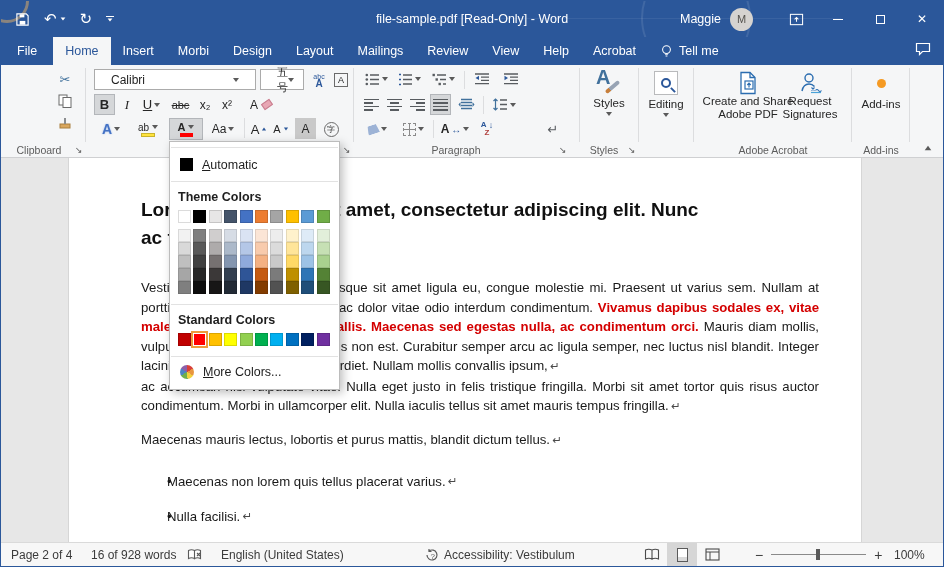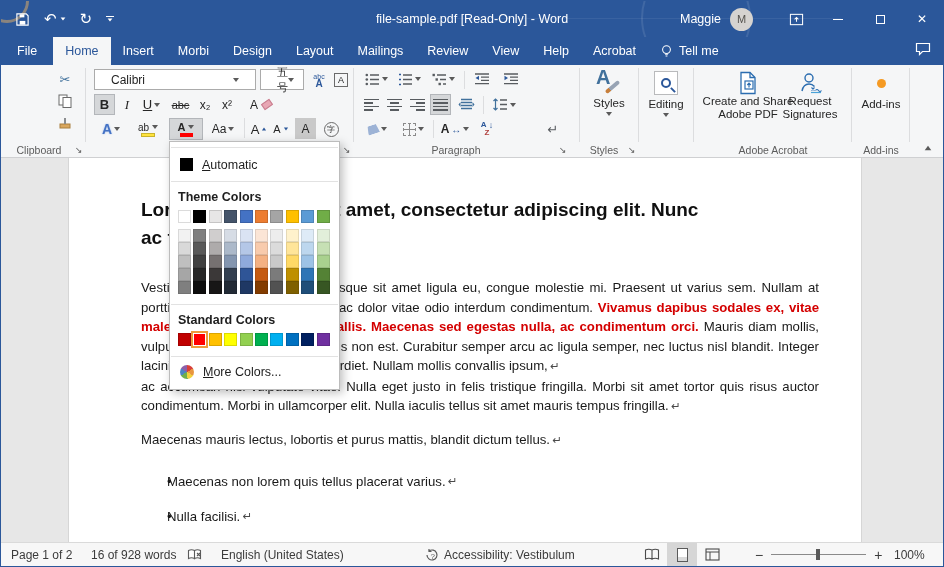--- a/index.html
+++ b/index.html
@@ -584,21 +584,21 @@
         <div class="sw" style="background: rgb(112, 48, 160);"></div>
       </div>
     <div class="msep"></div>
     <div class="mi">
       <span class="wheel"></span>
       <span class="uf"><u>M</u>ore Colors...</span>
     </div>
   </div>
 
   <div class="statusbar">
-    <div class="sb-item" style="left:10px;">Page 1 of 2</div>
+    <div class="sb-item" style="left:10px;">Page 2 of 4</div>
     <div class="sb-item" style="left:90px;">16 of 928 words</div>
     <div class="sb-item" style="left:186px;">
       <svg width="16" height="14" viewBox="0 0 16 14">
           <path d="M1.5 2.5q3-1.5 6 0v8q-3-1.5-6 0zM7.5 2.5q3-1.5 6 0v8q-3-1.5-6 0z" fill="#fff" stroke="#5a5a5a" stroke-width="1.1"></path>
           <path d="M10 5l3 3M13 5l-3 3" stroke="#5a5a5a" stroke-width="1.1"></path>
         </svg>
     </div>
     <div class="sb-item" style="left:220px;">English (United States)</div>
     <div class="sb-item" style="left:424px; gap:4px;">
       <svg width="15" height="14" viewBox="0 0 15 14">

